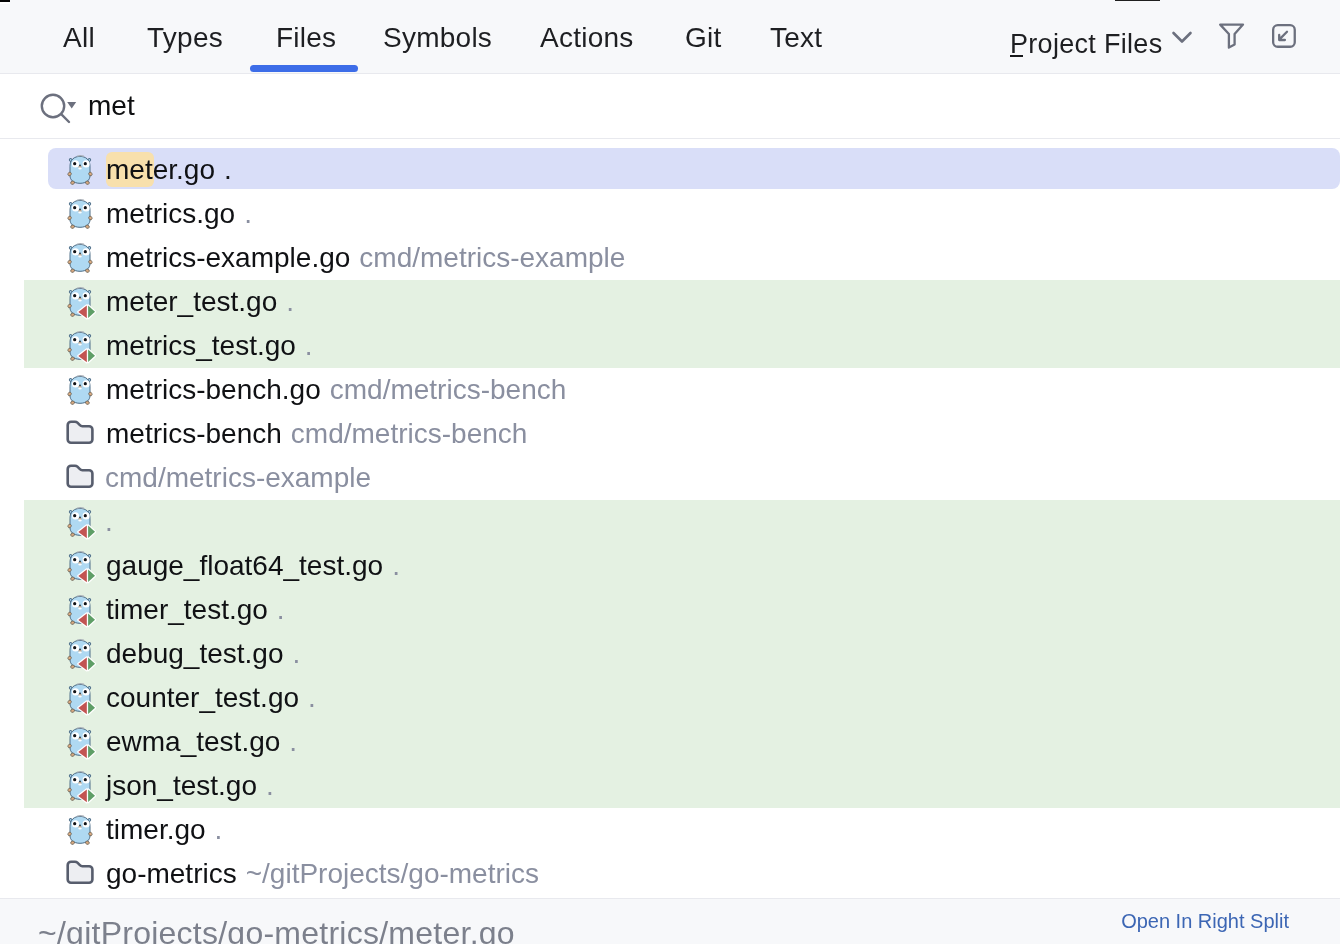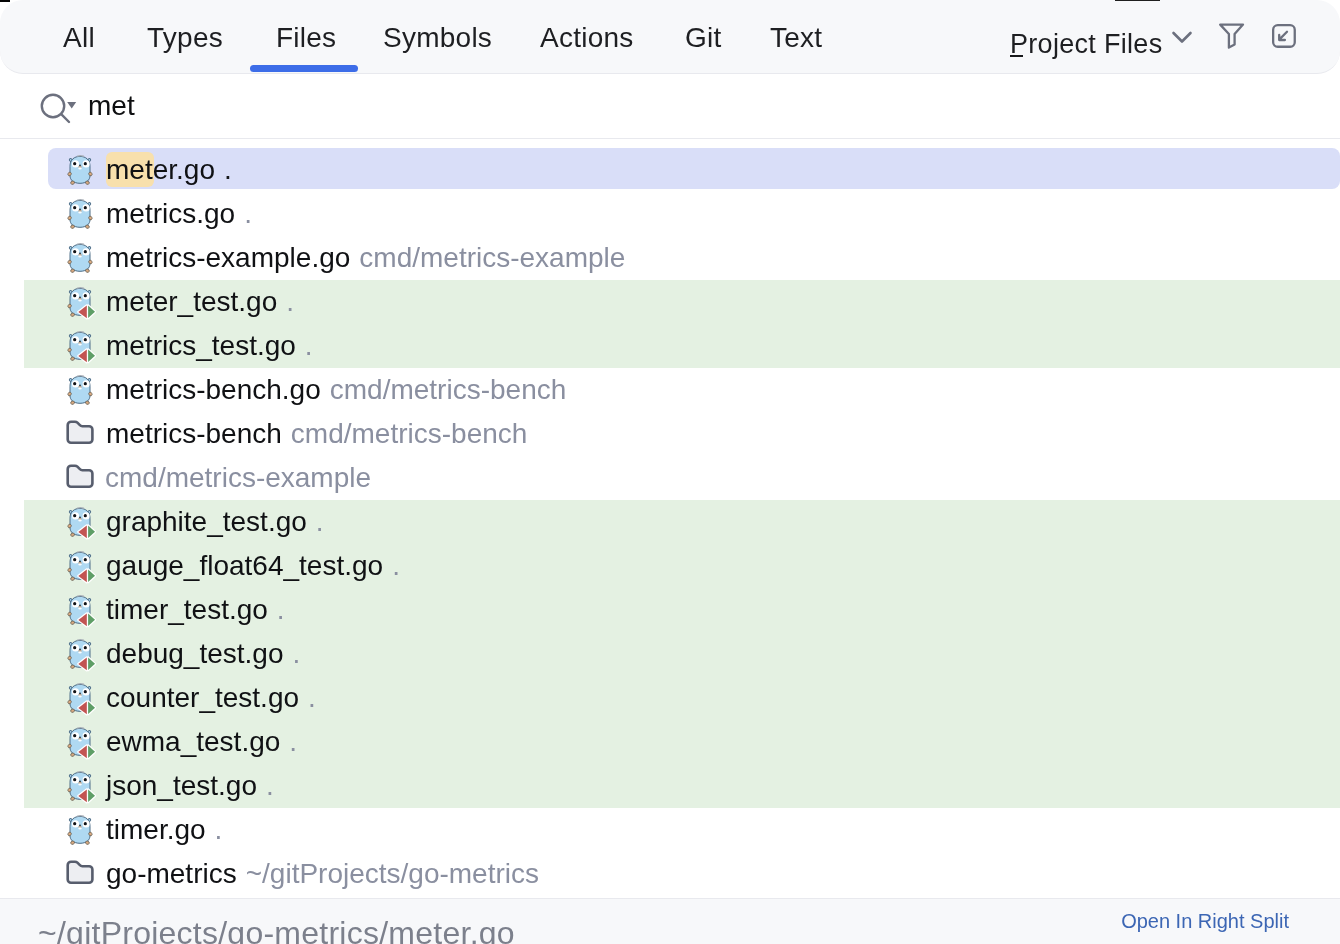--- a/index.html
+++ b/index.html
@@ -2,21 +2,21 @@
 <html style="--accent: #3D6DE8; --bar-bg: #F7F8FA; --divider: #E8E9EE; --tab-fg: #1E1F22; --selection-bg: #D9DEF8; --green-bg: #E4F1E2; --match-bg: #F8E0AC; --path-fg: #8A8FA0; --hint-fg: #7C808C; --link-fg: #3C66B4;"><head>
 <meta charset="utf-8">
 <style>
   * { margin:0; padding:0; box-sizing:border-box; }
   html,body { width:1340px; height:944px; overflow:hidden; background:#FFFFFF;
     font-family:"Liberation Sans", sans-serif; -webkit-font-smoothing:antialiased; }
   #popup { position:relative; width:1340px; height:944px; background:#FFFFFF; will-change:transform; }
 
   
   .tabbar { position:absolute; left:0; top:0; width:1340px; height:73.5px;
-    background:var(--bar-bg); border-bottom:1.5px solid var(--divider);border-radius:23px; }
+    background:var(--bar-bg); border-bottom:1.5px solid var(--divider); }
   .tab { position:absolute; top:0; height:70px; display:flex; align-items:center;
     font-size:28px; letter-spacing:0.25px; color:var(--tab-fg); padding-top:6px; cursor:default; }
   .tab-underline { position:absolute; left:250px; top:64.5px; width:108px; height:7px;
     border-radius:3.5px; background:var(--accent); }
   .scope-chooser { position:absolute; left:1010px; top:0; height:70px; display:flex;
     align-items:center; font-size:27px; letter-spacing:0.3px; color:var(--tab-fg); padding-top:18px; }
   .scope-chooser .mnemonic { position:relative; display:inline-block; }
   .scope-chooser .mnemonic::after { content:''; position:absolute; left:0; top:26.5px;
     width:12.5px; height:1.6px; background:#17181B; }
   .icon-btn { position:absolute; top:0; }
@@ -318,21 +318,20 @@
       <ellipse cx="16" cy="14.5" rx="1.75" ry="1.05" fill="#FDFEFE"></ellipse>
       <ellipse cx="5.6" cy="20" rx="1.55" ry="1.9" fill="#DCAC82" stroke="#5E5A50" stroke-width="0.7" transform="rotate(28 5.6 20)"></ellipse>
       <ellipse cx="8.6" cy="28.7" rx="1.9" ry="1.6" fill="#DCAC82" stroke="#5E5A50" stroke-width="0.7" transform="rotate(-18 8.6 28.7)"></ellipse>
 
       <path d="M22.8 19.5 L22.8 32.2 L14.3 25.9 Z" fill="#FFFFFF" stroke="#FFFFFF" stroke-width="2.4" stroke-linejoin="round"></path>
       <path d="M24.1 19.5 L24.1 32.0 L31 25.8 Z" fill="#FFFFFF" stroke="#FFFFFF" stroke-width="2.4" stroke-linejoin="round"></path>
       <path d="M22.8 19.5 L22.8 32.2 L14.3 25.9 Z" fill="#C25452"></path>
       <path d="M24.1 19.5 L24.1 32.0 L31 25.8 Z" fill="#5E9E66"></path>
     </g>
   </svg>
-          <span class="row-name">graphite_test.go</span>
           <span class="row-path">.</span>
         </div>
       </div>
       <div class="row green">
         <div class="row-inner">
           <svg width="32" height="32" viewBox="0 0 32 32" class="row-icon">
     <g>
       <ellipse cx="6.9" cy="6.1" rx="1.7" ry="1.25" fill="#AFD9F2" stroke="#4C6C86" stroke-width="1" transform="rotate(40 6.9 6.1)"></ellipse>
       <ellipse cx="25.1" cy="6.1" rx="1.7" ry="1.25" fill="#AFD9F2" stroke="#4C6C86" stroke-width="1" transform="rotate(-40 25.1 6.1)"></ellipse>
       <path d="M16 2.4 C10.2 2.4 6 5.8 6 12.2 L6 21.5 C6 26.1 9.6 29.3 16 29.3 C22.4 29.3 26 26.1 26 21.5 L26 12.2 C26 5.8 21.8 2.4 16 2.4 Z" fill="#AFD9F2" stroke="#4C6C86" stroke-width="1"></path>

